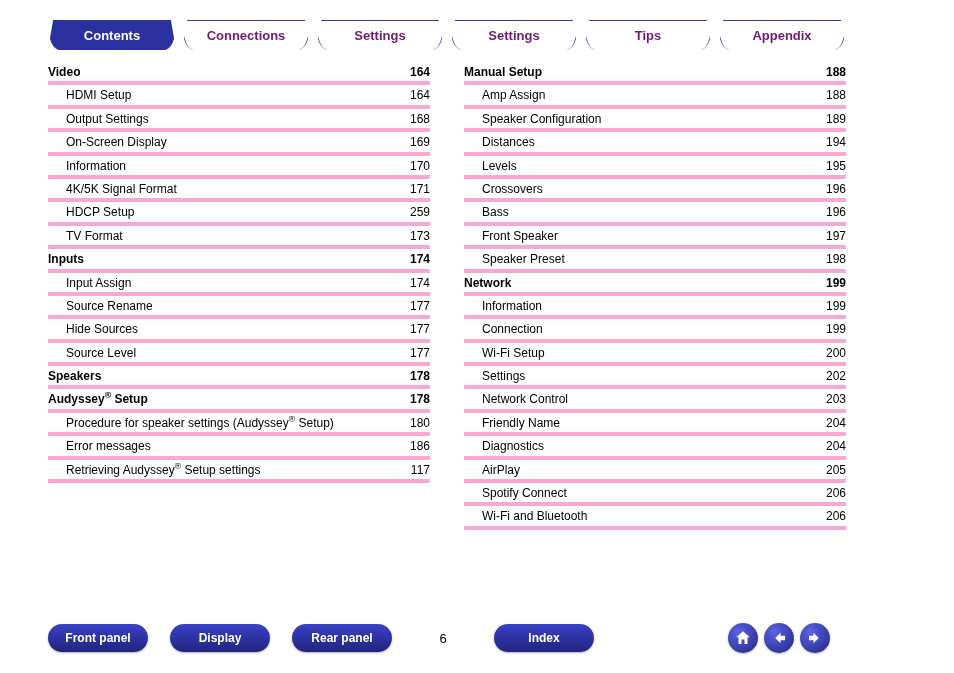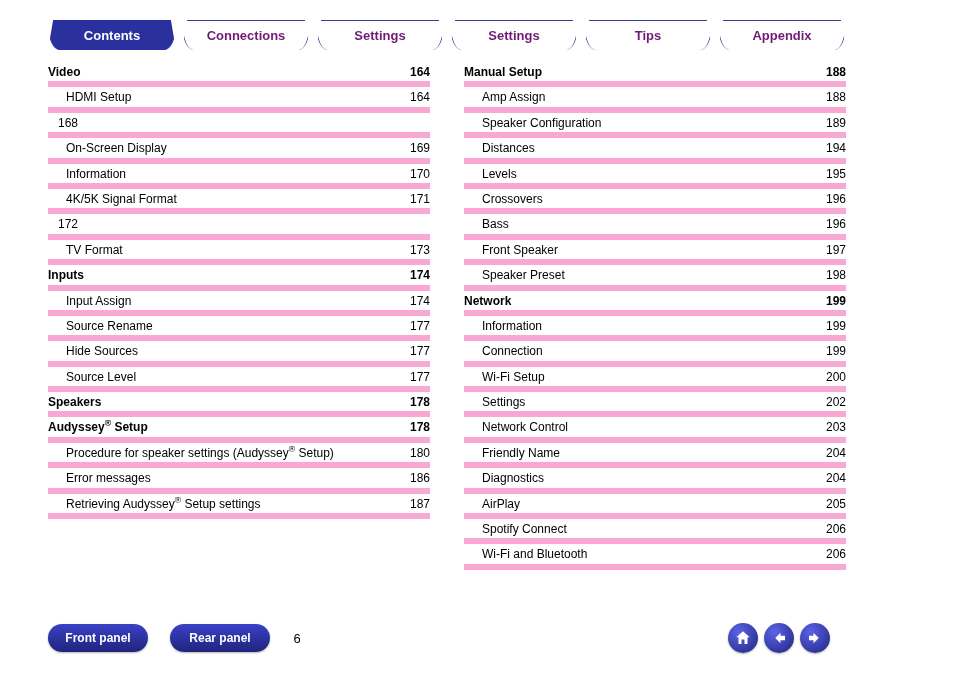--- a/index.html
+++ b/index.html
@@ -31,36 +31,37 @@
   }
 
   
   .cols { display: flex; gap: 34px; }
   .col { flex: 1 1 0; }
   .row {
     display: flex;
     align-items: center;
     font-size: 12px;
     line-height: 1.2;
-    border-bottom: 6px solid #f9a8d4;
+    border-bottom: 4px solid #f9a8d4;
     padding: 3px 0 2px 0;
     cursor: pointer;
   }
   .row .label { flex: 1 1 auto; white-space: nowrap; overflow: hidden; text-overflow: ellipsis; }
   .row .pg { flex: 0 0 auto; padding-left: 10px; text-align: right; min-width: 30px; }
   .row.section .label, .row.section .pg { font-weight: bold; }
   .row.sub .label { padding-left: 18px; }
   .reg { font-size: 0.72em; vertical-align: super; line-height: 0; }
 
   
   .bottom {
     position: absolute;
     left: 48px; right: 48px; bottom: 20px;
     display: flex;
     align-items: center;
+    gap: 24px;
   }
   .btns-left, .btns-right { display: flex; gap: 22px; align-items: center; }
   .btns-left { flex: 0 0 auto; }
   .page-num { width: 54px; text-align: center; font-size: 13px; }
   .btns-right { flex: 0 0 auto; }
   .nav-icons { margin-left: auto; display: flex; gap: 6px; }
   .pill {
     min-width: 100px;
     height: 28px;
     padding: 0 16px;
@@ -101,36 +102,38 @@
   <div class="col" id="col-left">
         <div class="row section">
           <span class="label">Video</span>
           <span class="pg">164</span>
         </div>
         <div class="row sub">
           <span class="label">HDMI Setup</span>
           <span class="pg">164</span>
         </div>
         <div class="row sub">
+          <span class="label">Output Settings</span>
           <span class="pg">168</span>
         </div>
         <div class="row sub">
           <span class="label">On-Screen Display</span>
           <span class="pg">169</span>
         </div>
         <div class="row sub">
           <span class="label">Information</span>
           <span class="pg">170</span>
         </div>
         <div class="row sub">
           <span class="label">4K/5K Signal Format</span>
           <span class="pg">171</span>
         </div>
         <div class="row sub">
-          <span class="pg">172</span>
+          <span class="label">HDCP Setup</span>
+          <span class="pg">259</span>
         </div>
         <div class="row sub">
           <span class="label">TV Format</span>
           <span class="pg">173</span>
         </div>
         <div class="row section">
           <span class="label">Inputs</span>
           <span class="pg">174</span>
         </div>
         <div class="row sub">
@@ -160,21 +163,21 @@
         <div class="row sub">
           <span class="label">Procedure for speaker settings (Audyssey<span class="reg">®</span> Setup)</span>
           <span class="pg">180</span>
         </div>
         <div class="row sub">
           <span class="label">Error messages</span>
           <span class="pg">186</span>
         </div>
         <div class="row sub">
           <span class="label">Retrieving Audyssey<span class="reg">®</span> Setup settings</span>
-          <span class="pg">187</span>
+          <span class="pg">117</span>
         </div>
       </div>
   <div class="col" id="col-right">
         <div class="row section">
           <span class="label">Manual Setup</span>
           <span class="pg">188</span>
         </div>
         <div class="row sub">
           <span class="label">Amp Assign</span>
           <span class="pg">188</span>
@@ -250,24 +253,26 @@
         <div class="row sub">
           <span class="label">Wi-Fi and Bluetooth</span>
           <span class="pg">206</span>
         </div>
       </div>
 </div>
 
 <div class="bottom">
   <div class="btns-left">
     <div class="pill">Front panel</div>
+    <div class="pill">Display</div>
     <div class="pill">Rear panel</div>
   </div>
   <div class="page-num">6</div>
   <div class="btns-right">
+    <div class="pill">Index</div>
   </div>
   <div class="nav-icons">
     <div class="circ">
       <svg viewBox="0 0 24 24">
             <path d="M12 3l9 8h-3v9h-4v-6H10v6H6v-9H3z"></path>
           </svg>
     </div>
     <div class="circ">
       <svg viewBox="0 0 24 24">
             <path d="M14 5l-7 7 7 7v-4h6v-6h-6z"></path>

